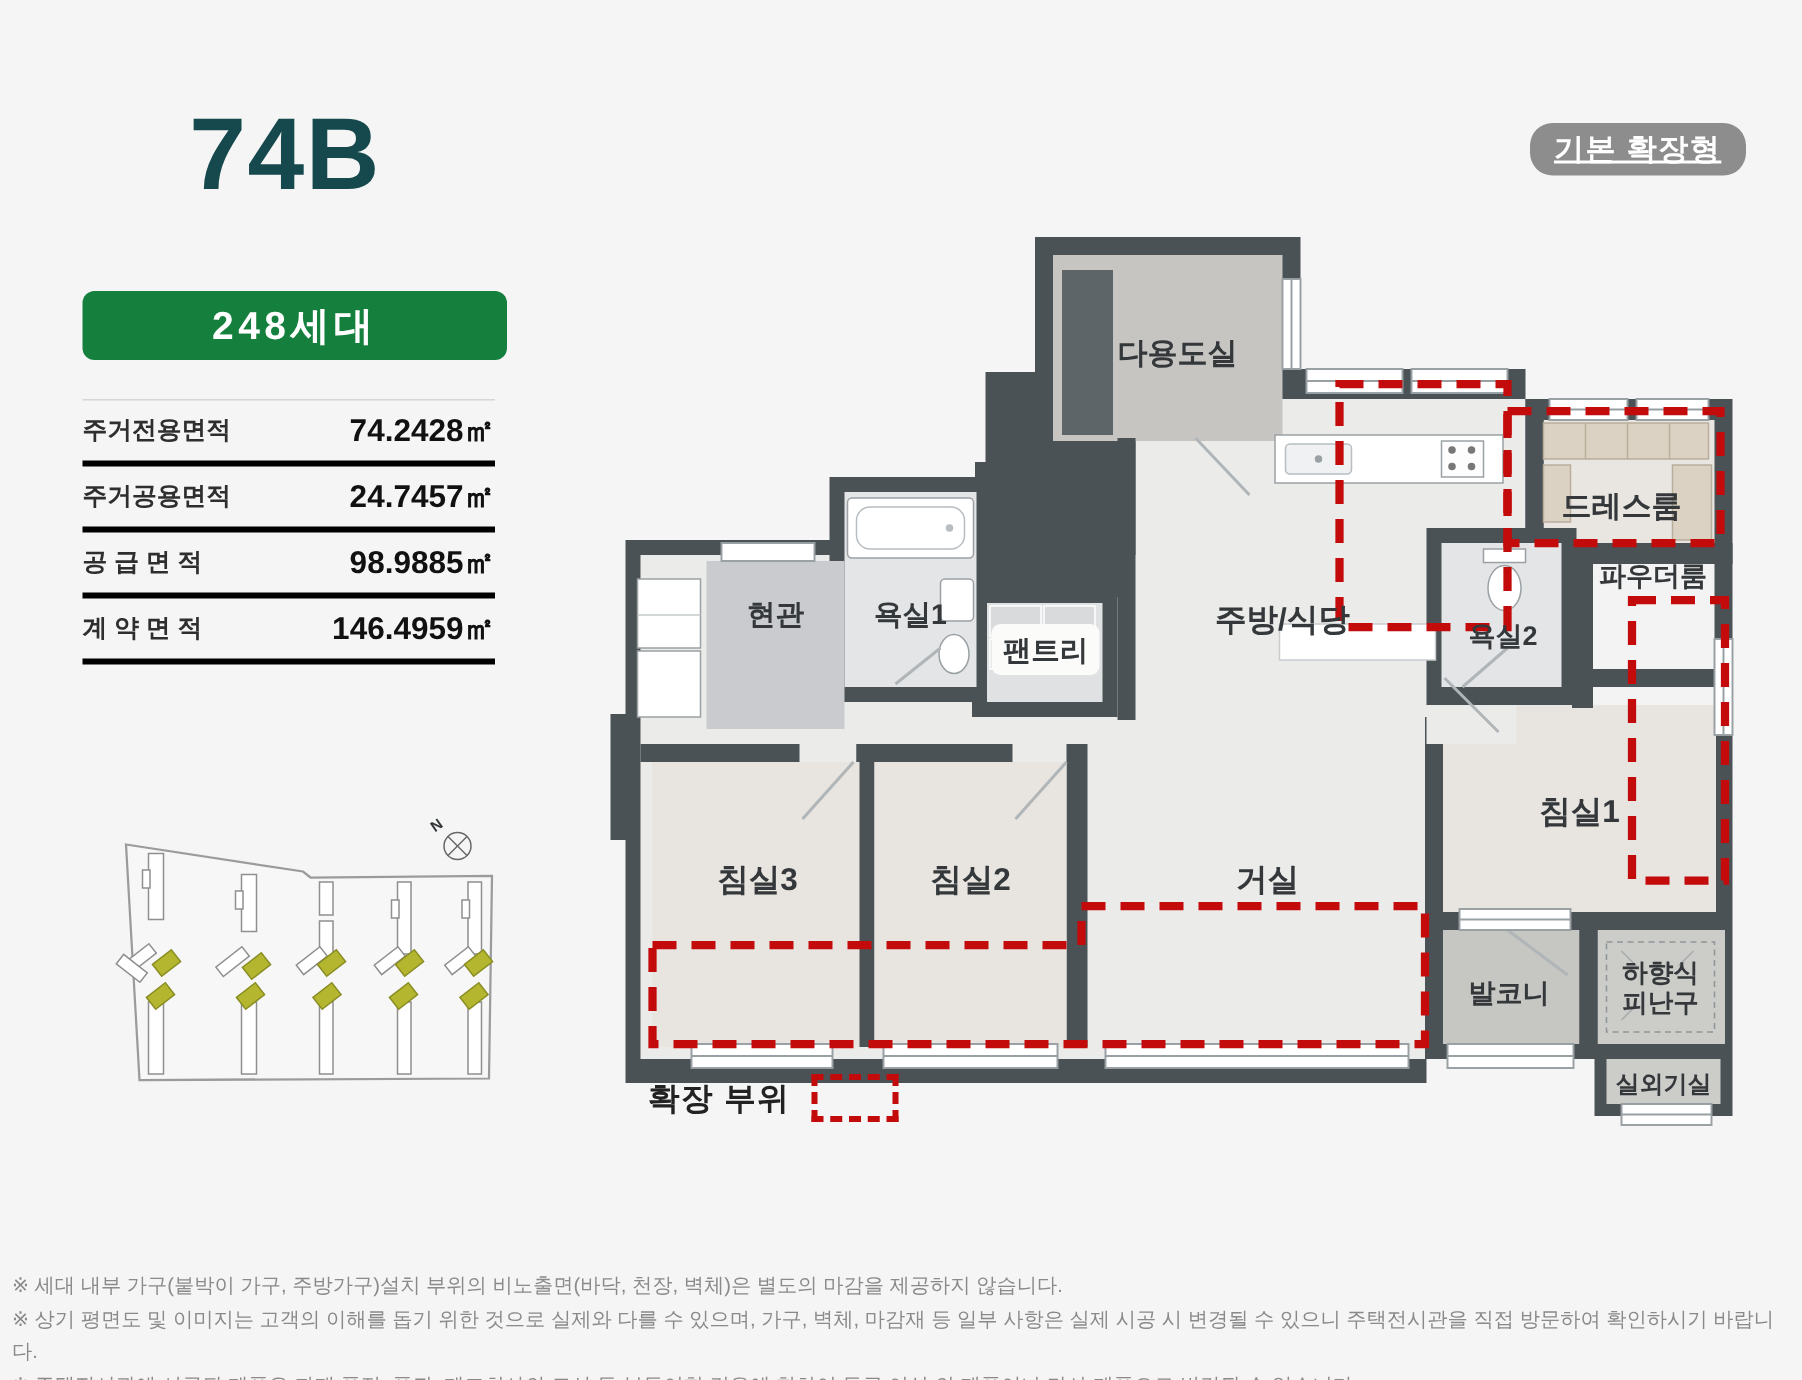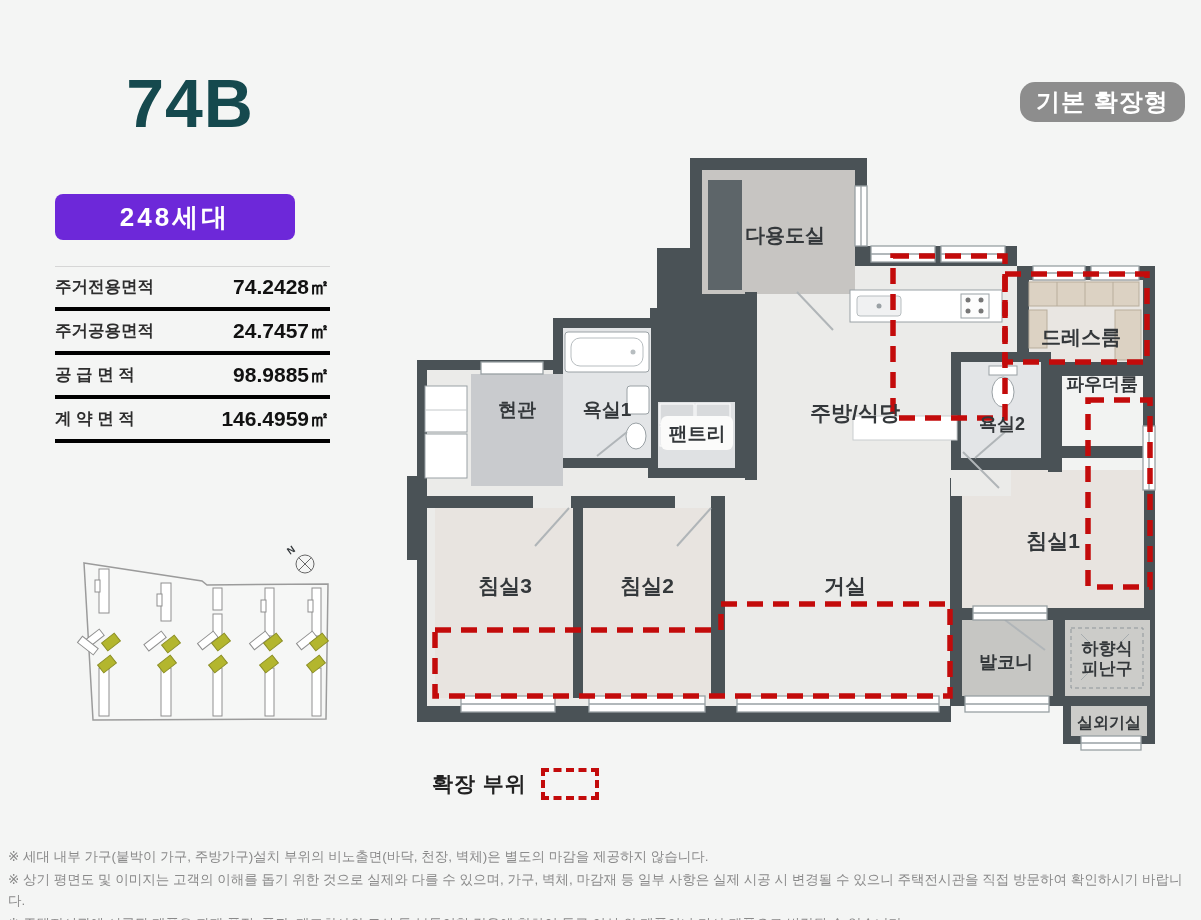--- a/index.html
+++ b/index.html
@@ -1,31 +1,31 @@
 <!DOCTYPE html>
 <html><head>
 <meta charset="utf-8">
 <style>
   html,body{margin:0;padding:0;}
   body{width:1201px;height:920px;background:#f4f5f4;font-family:"Liberation Sans","DejaVu Sans",sans-serif;position:relative;overflow:hidden;}
   .abs{position:absolute;}
   
   .unit-title{left:40px;top:64px;width:300px;text-align:center;font-size:68px;font-weight:800;color:#15494e;letter-spacing:1px;}
-  .hh-badge{left:55px;top:194px;width:240px;height:46px;background:#6d28d9;border-radius:8px;color:#fff;
+  .hh-badge{left:55px;top:194px;width:283px;height:46px;background:#15803d;border-radius:8px;color:#fff;
             font-size:26px;font-weight:700;letter-spacing:3px;display:flex;align-items:center;justify-content:center;}
   .area-table{left:55px;top:266px;width:275px;border-top:1px solid #d6d6d6;}
   .area-row{height:40px;border-bottom:4px solid #000000;display:flex;align-items:center;justify-content:space-between;}
   .area-row .lbl{font-size:16.5px;font-weight:700;color:#2e2e2e;}
   .area-row .val{font-size:21px;font-weight:600;color:#111;}
   .sitemap{left:55px;top:536px;}
   
-  .type-badge{left:1020px;top:82px;background:#8d8d8d;color:#fff;font-size:24px;font-weight:700;
-              padding:4px 16px;border-radius:15px;letter-spacing:1px;}
+  .type-badge{left:1020px;top:82px;background:#8d8d8d;color:#fff;font-size:20px;font-weight:700;
+              padding:4px 16px;border-radius:15px;letter-spacing:1px;text-decoration:underline;}
   .plan{left:405px;top:140px;}
-  .legend{left:432px;top:768px;display:flex;align-items:center;text-align:right;}
+  .legend{left:432px;top:716px;display:flex;align-items:center;text-align:right;}
   .legend .t{font-size:21px;font-weight:700;color:#222;letter-spacing:1px;}
   .legend .box{width:50px;height:24px;border:4px dashed #c30b0b;margin-left:14px;}
   
   .footer{left:8px;top:846px;width:1188px;color:#8a8a8a;font-size:13.5px;line-height:21.5px;}
   .footer p{margin:0 0 1px 0;}
   svg text{fill:#34383b;font-family:"Liberation Sans","DejaVu Sans",sans-serif;font-weight:700;}
 </style>
 </head>
 <body>
 

